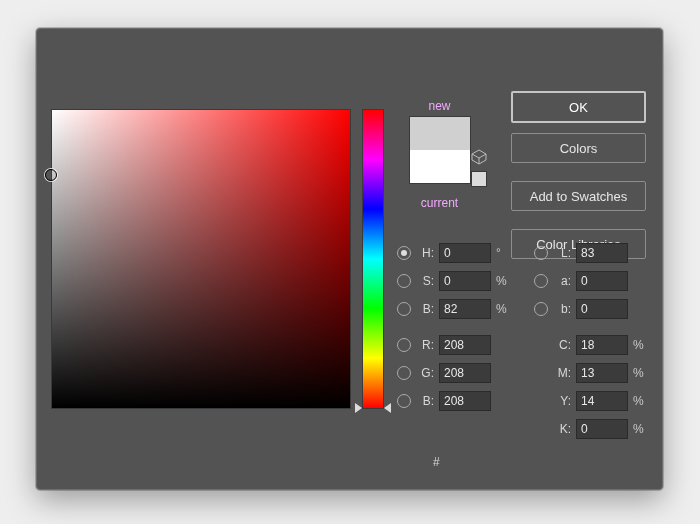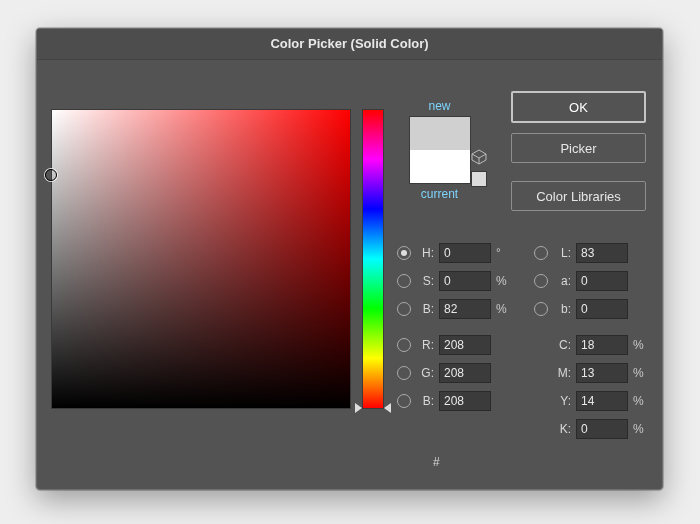--- a/index.html
+++ b/index.html
@@ -17,21 +17,21 @@
 
   
   .hue{position:absolute;left:325px;top:50px;width:20px;height:298px;border:1px solid #3a3a3a;
     background:linear-gradient(to bottom,#ff0000 0%,#ff00ff 16.6%,#0000ff 33.3%,#00ffff 50%,#00ff00 66.6%,#ffff00 83.3%,#ff0000 100%)}
   .hue-tri{position:absolute;width:0;height:0;border-top:5px solid transparent;border-bottom:5px solid transparent}
   .hue-tri.left{left:-8px;border-left:7px solid #ddd}
   .hue-tri.right{right:-8px;border-right:7px solid #ddd}
 
   
   .swatch-wrap{position:absolute;left:360px;top:40px;width:85px;text-align:center}
-  .swatch-lbl{font-size:12px;color:#7dd3fc;margin-bottom:3px}
+  .swatch-lbl{font-size:12px;color:#f0abfc;margin-bottom:3px}
   .swatches{width:60px;height:66px;margin:0 auto;border:1px solid #3a3a3a}
   .sw-new{height:33px;background:#d0d0d0}
   .sw-cur{height:33px;background:#ffffff}
 
   .cube{position:absolute;left:434px;top:90px;width:16px;height:16px}
   .cube svg{width:16px;height:16px;fill:none;stroke:#bbb;stroke-width:1}
   .minisq{position:absolute;left:434px;top:112px;width:14px;height:14px;background:#dcdcdc;border:1px solid #3a3a3a}
 
   
   .btns{position:absolute;right:16px;top:32px;width:135px;display:flex;flex-direction:column;gap:10px}
@@ -55,51 +55,51 @@
   .hexlab{color:#d8d8d8}
   .hexin{width:68px;height:18px;background:#3b3b3b;border:1px solid #2a63c4;color:#fff;padding:0 4px;font-size:12px;font-family:inherit}
 
   .webcolors{position:absolute;left:14px;top:366px;display:flex;align-items:center;gap:8px;color:#d8d8d8}
   .chk{width:12px;height:12px;border:1px solid #aaa;background:transparent;display:inline-block}
 </style>
 </head>
 <body>
 
 <div class="dialog">
-  <div class="titlebar">Color Picker (Solid Color)</div>
   <div class="body">
 
     <div class="sv-field">
       <div class="sv-cursor"></div>
     </div>
 
     <div class="hue">
       <div class="hue-tri left" style="top:293px"></div>
       <div class="hue-tri right" style="top:293px"></div>
     </div>
 
     <div class="swatch-wrap">
       <div class="swatch-lbl">new</div>
       <div class="swatches">
         <div class="sw-new"></div>
         <div class="sw-cur"></div>
       </div>
-      <div class="swatch-lbl" style="margin-top:3px">current</div>
+      <div class="swatch-lbl" style="margin-top:12px">current</div>
     </div>
 
     <div class="cube">
       <svg viewBox="0 0 16 16">
           <path d="M8 1 L15 5 L15 11 L8 15 L1 11 L1 5 Z M1 5 L8 9 L15 5 M8 9 L8 15"></path>
         </svg>
     </div>
     <div class="minisq"></div>
 
     <div class="btns">
       <div class="btn primary">OK</div>
-      <div class="btn">Picker</div>
+      <div class="btn">Colors</div>
+      <div class="btn offset">Add to Swatches</div>
       <div class="btn offset">Color Libraries</div>
     </div>
 
     <div class="vals">
       <div class="pair">
         <div class="colL">
           <div class="row">
               <span class="radio sel"></span>
               <span class="lab">H:</span>
               <input class="numin" value="0" style="">

